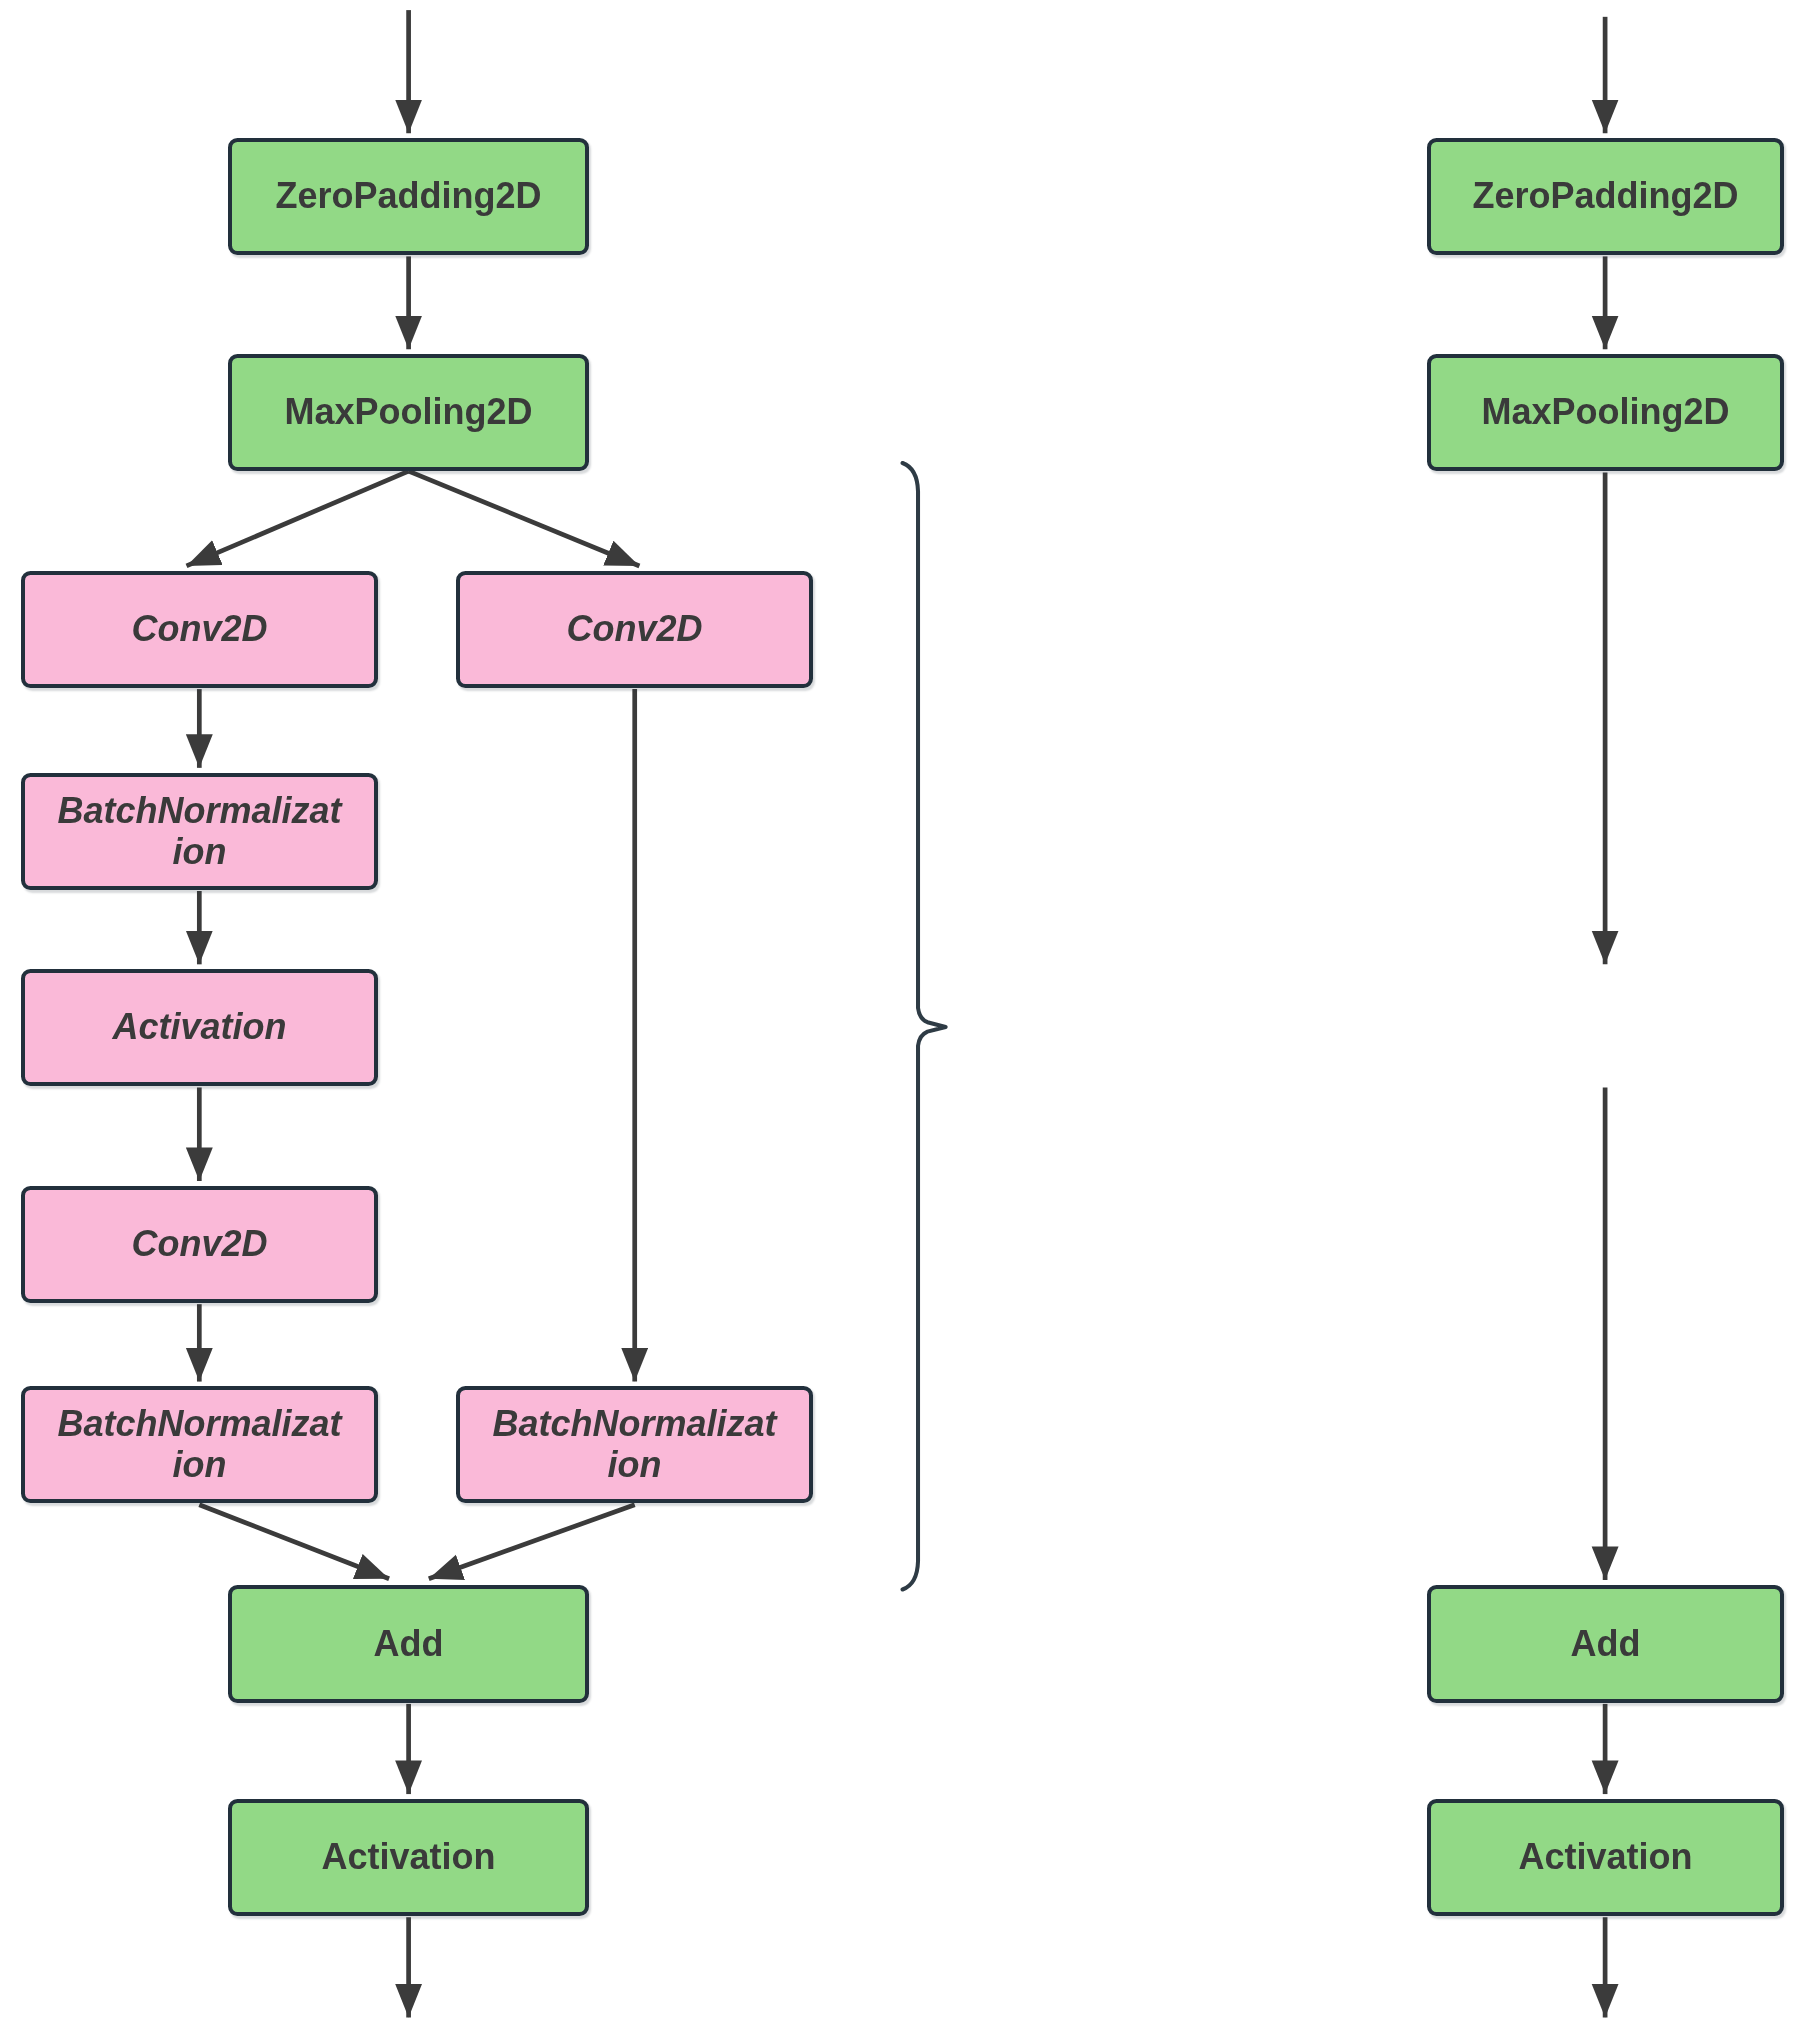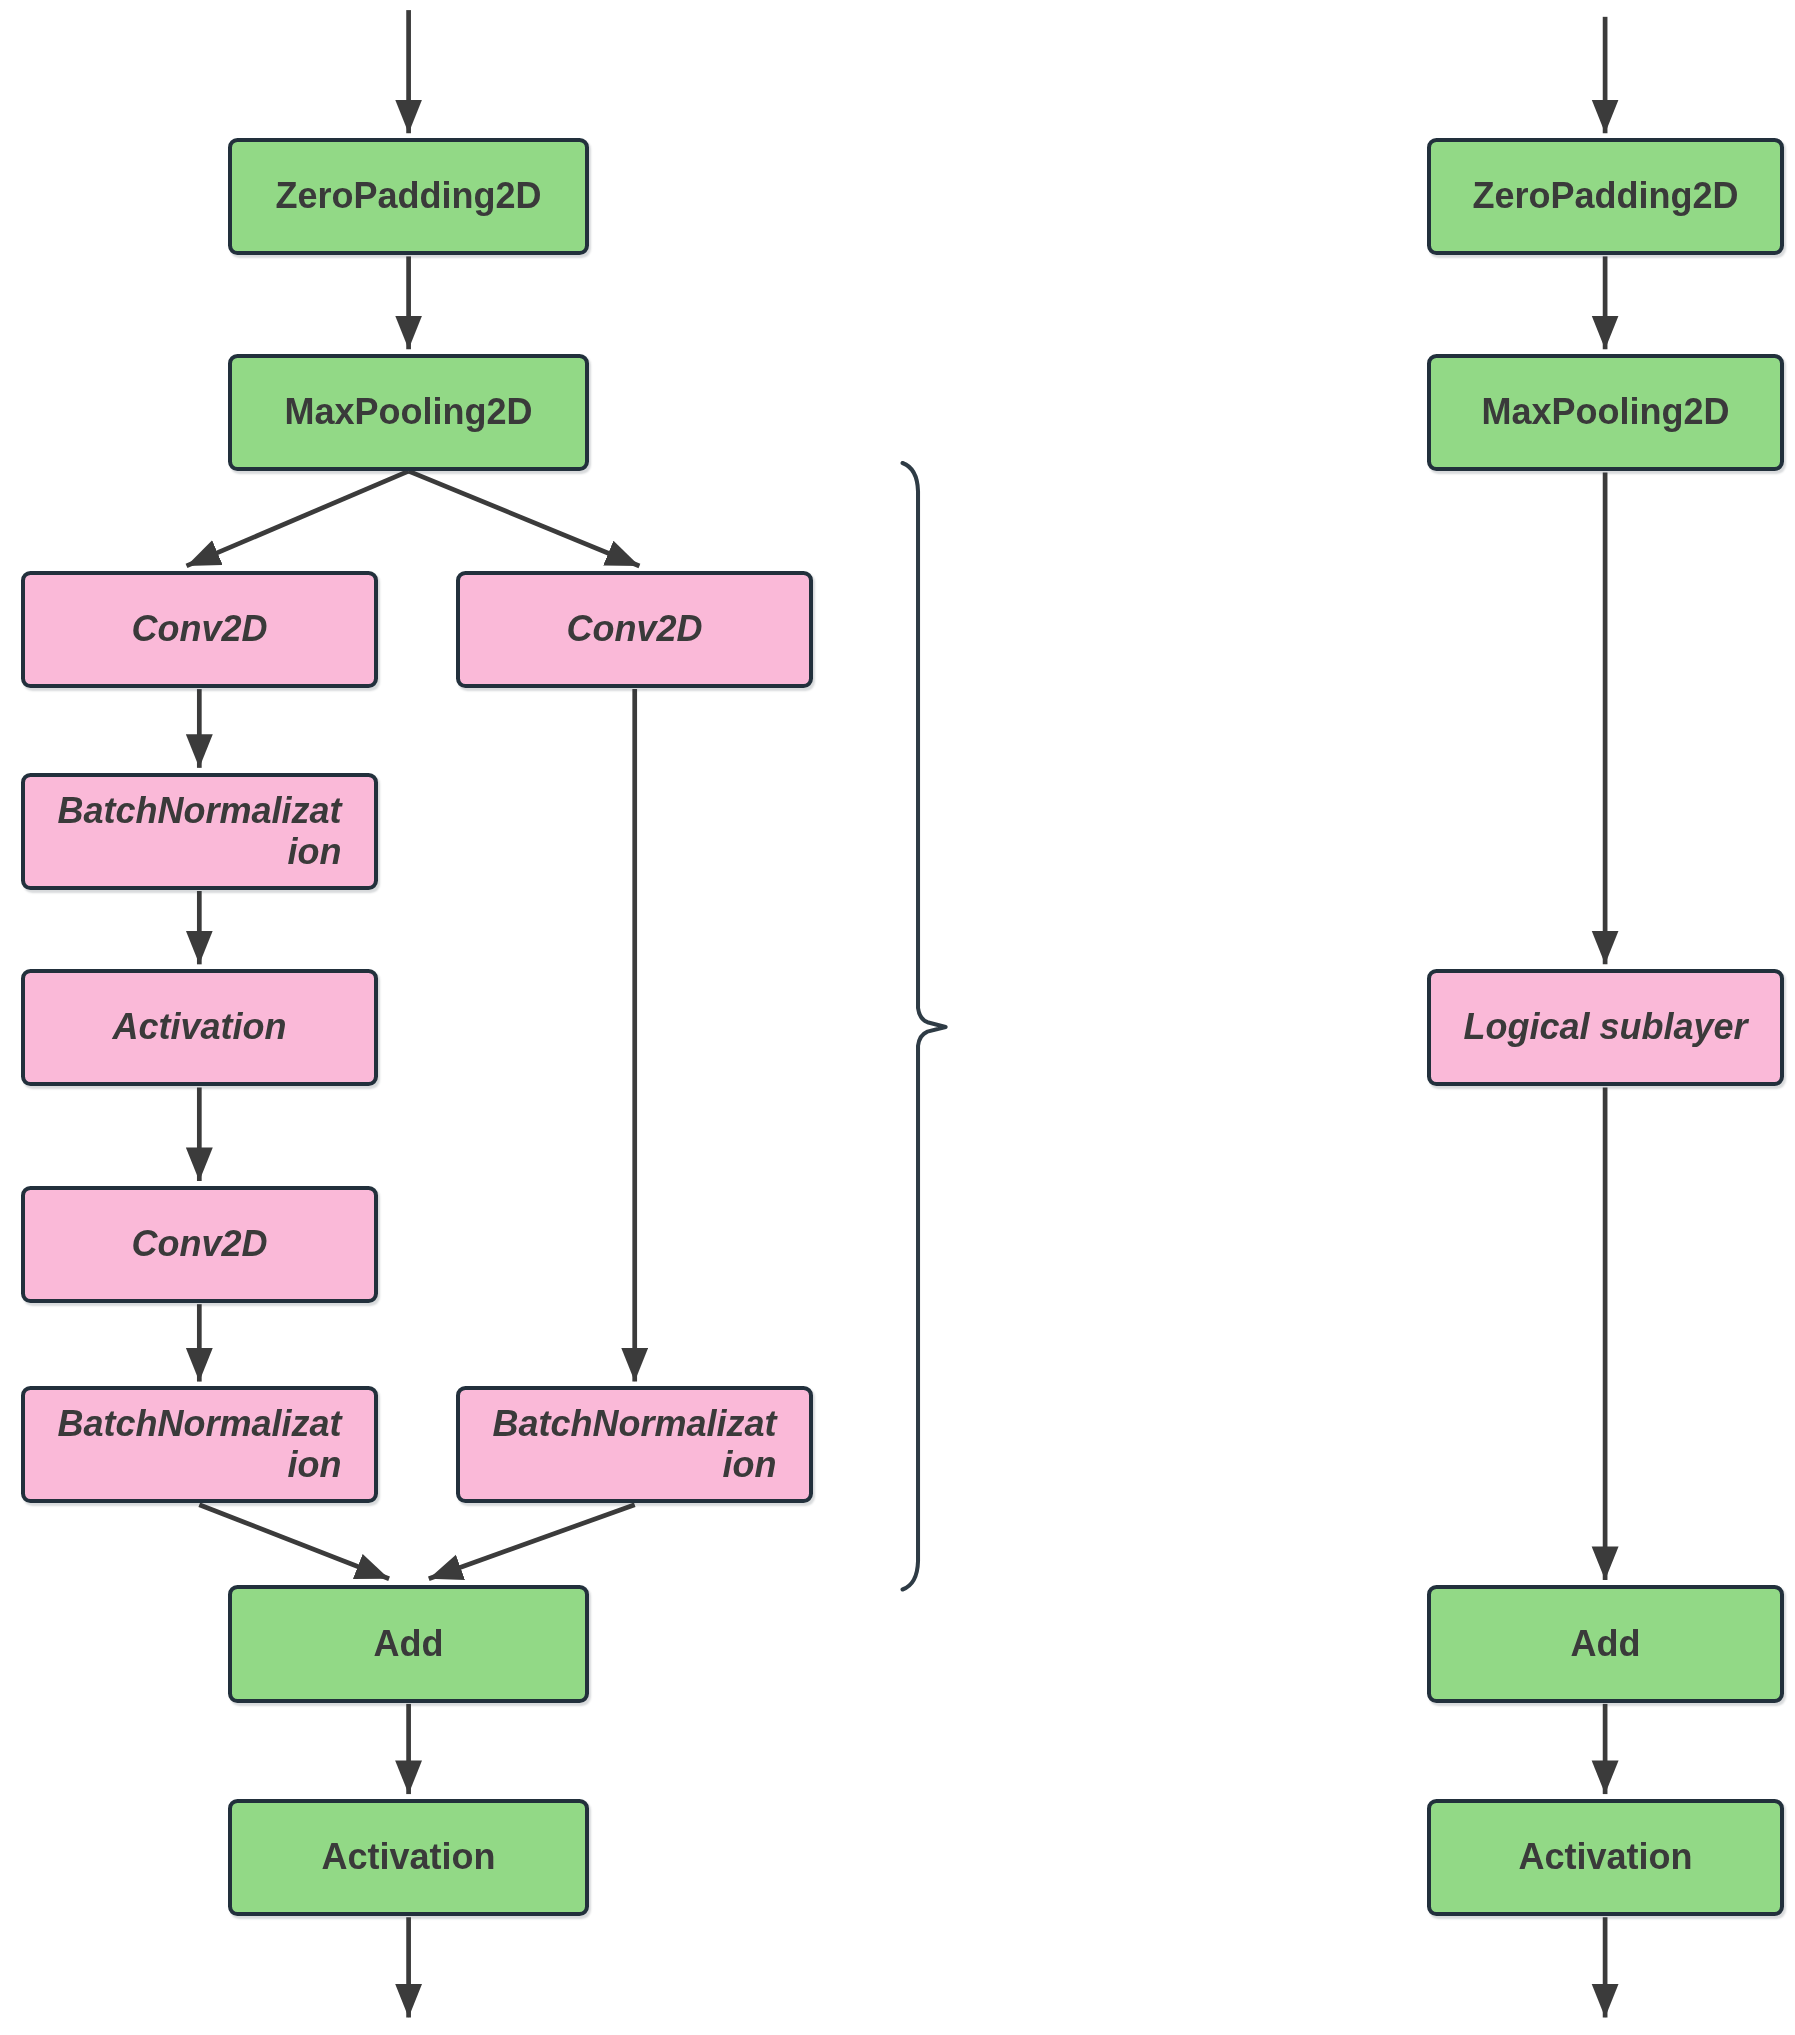--- a/index.html
+++ b/index.html
@@ -18,21 +18,21 @@
     font-family:"Liberation Sans", sans-serif;
     overflow:hidden;
   }
   #wires{position:absolute;left:0;top:0;width:1795px;height:2035px;}
   .arrow{stroke:var(--arrow);stroke-width:7;fill:none;}
   .arrowhead{fill:var(--arrow);}
   .brace{stroke:#2e3b45;stroke-width:6;fill:none;stroke-linecap:round;stroke-linejoin:round;}
   .node{
     position:absolute;
     display:flex;align-items:center;justify-content:center;
-    text-align:right;
+    text-align:center;
     border:4px solid var(--border);
     border-radius:9.4px;
     box-sizing:border-box;
     font-weight:700;font-size:36px;line-height:1.12;
     color:var(--text);
     white-space:pre-line;
     box-shadow:2px 2.7px 2px rgba(40,50,60,0.18);
   }
   .green{background:var(--green);}
   .pink{background:var(--pink);font-style:italic;}
@@ -121,18 +121,17 @@
   <div class="node pink pos-b-conv">Conv2D</div>
   <div class="node pink pos-b-bn">BatchNormalizat
 ion</div>
 
   <div class="node green pos-l-add">Add</div>
   <div class="node green pos-l-act2">Activation</div>
 
 
   <div class="node green pos-r-zp">ZeroPadding2D</div>
   <div class="node green pos-r-mp">MaxPooling2D</div>
-  <div class="node pink  pos-r-ls">Logical sublayer</div>
   <div class="node green pos-r-add">Add</div>
   <div class="node green pos-r-act">Activation</div>
 
 </div>
 
 
 </body></html>

